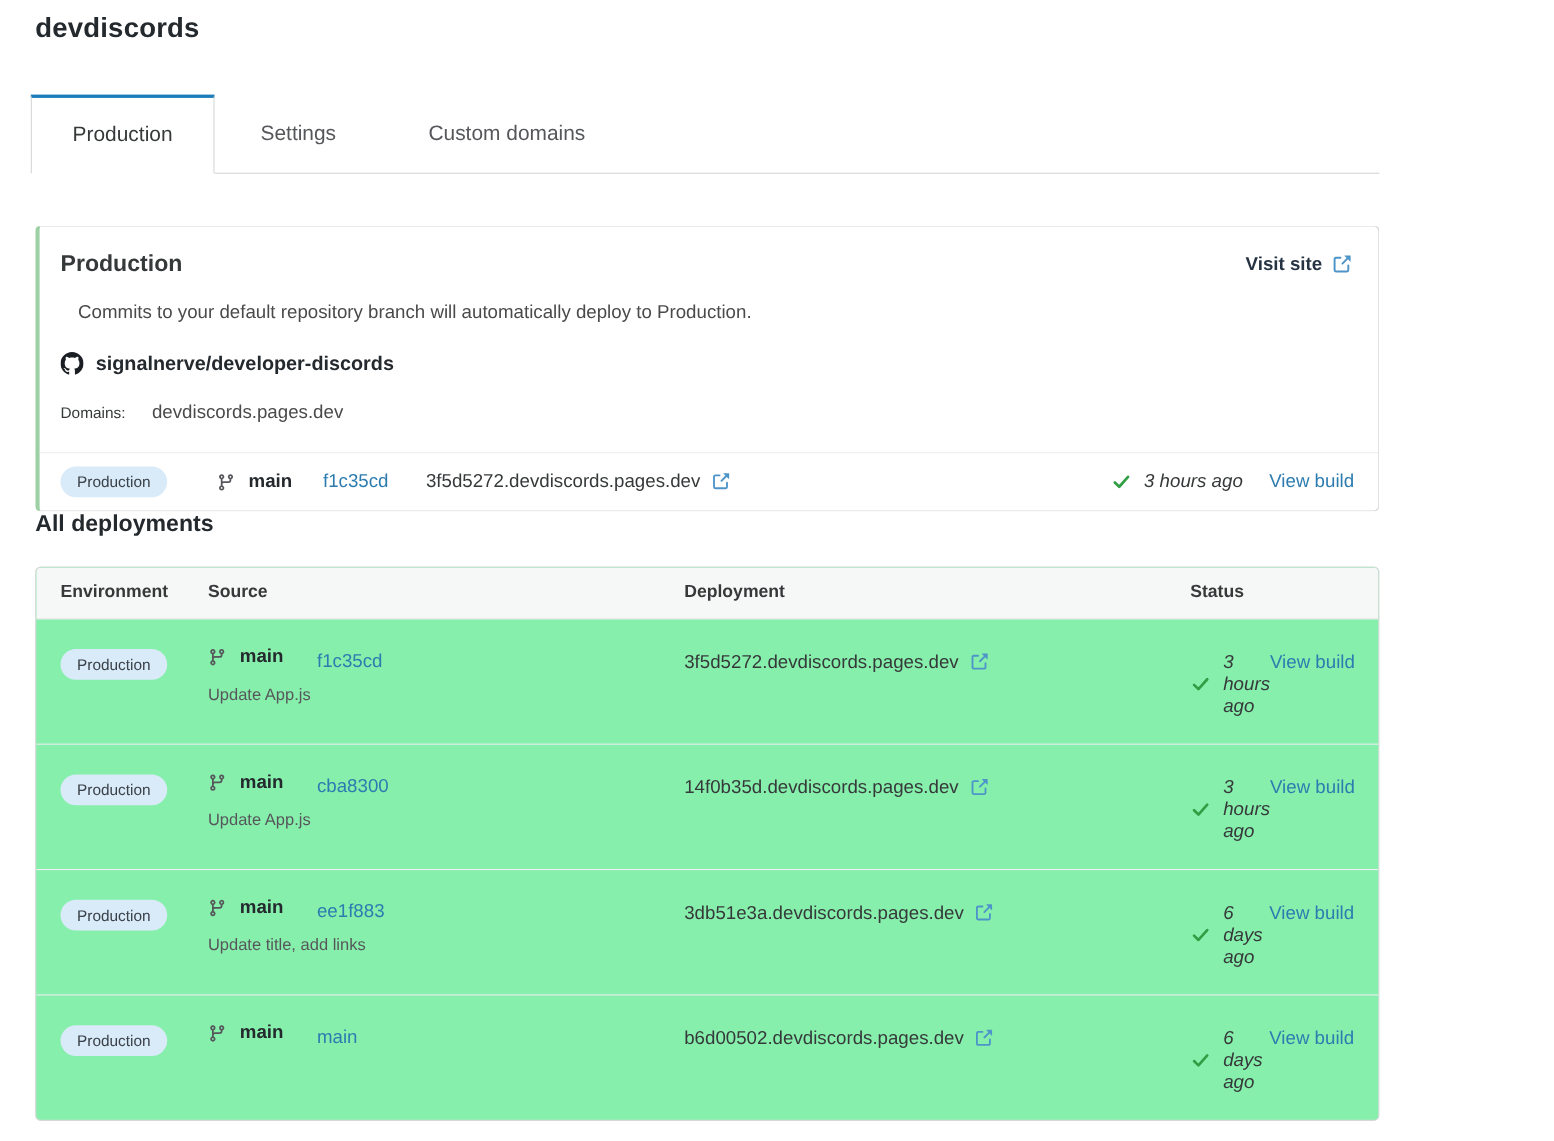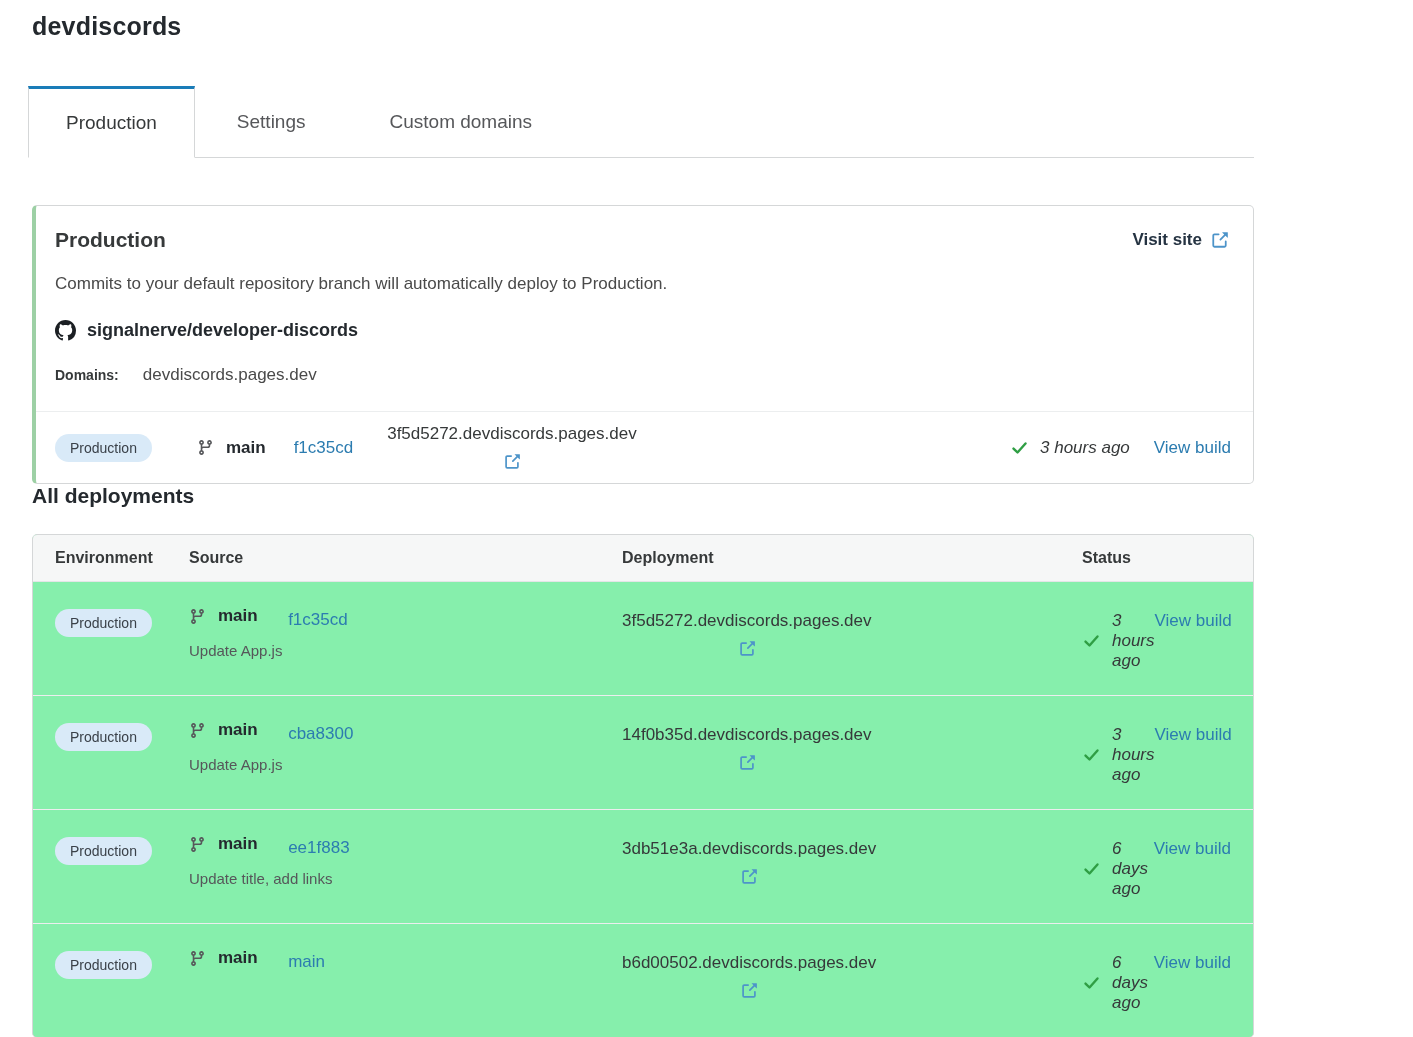--- a/index.html
+++ b/index.html
@@ -65,35 +65,35 @@
   .visit-site {
     display: inline-flex;
     align-items: center;
     gap: 8px;
     font-size: 17px;
     font-weight: 600;
     color: #253342;
     text-decoration: none;
     cursor: pointer;
   }
-  .prod-desc { margin-top: 22px; font-size: 17px; color: #4a4a4a; }
+  .prod-desc { margin-top: 22px; font-size: 17px; color: #4a4a4a; margin-left: 16px; }
   .repo-row {
     margin-top: 26px;
     display: flex;
     align-items: center;
     gap: 11px;
   }
   .repo-name { font-size: 18px; font-weight: 700; color: #24292e; }
   .domains-row {
     margin-top: 24px;
     display: flex;
     align-items: baseline;
     gap: 24px;
   }
-  .domains-label { font-size: 14px; font-weight: 700; color: #36393a; }
+  .domains-label { font-size: 14px; font-weight: 400; color: #36393a; }
   .domains-value { font-size: 17px; color: #4a4a4a; }
 
   .prod-deploy-row {
     border-top: 1px solid #eceeef;
     padding: 12px 22px 12px 19px;
     display: flex;
     align-items: center;
   }
 
   
@@ -113,21 +113,20 @@
     color: #2c7cb0;
     text-decoration: none;
     cursor: pointer;
   }
   .deploy-url {
     display: inline-flex;
     align-items: center;
     gap: 9px;
     font-size: 17px;
     color: #36393a;
-    flex-direction: column;
   }
   .status-group { display: inline-flex; align-items: center; gap: 11px; font-style: italic; }
   .status-time { font-size: 17px; color: #36393a; }
   .view-build {
     font-size: 17px;
     color: #2c7cb0;
     text-decoration: none;
     cursor: pointer;
     white-space: nowrap;
   }

